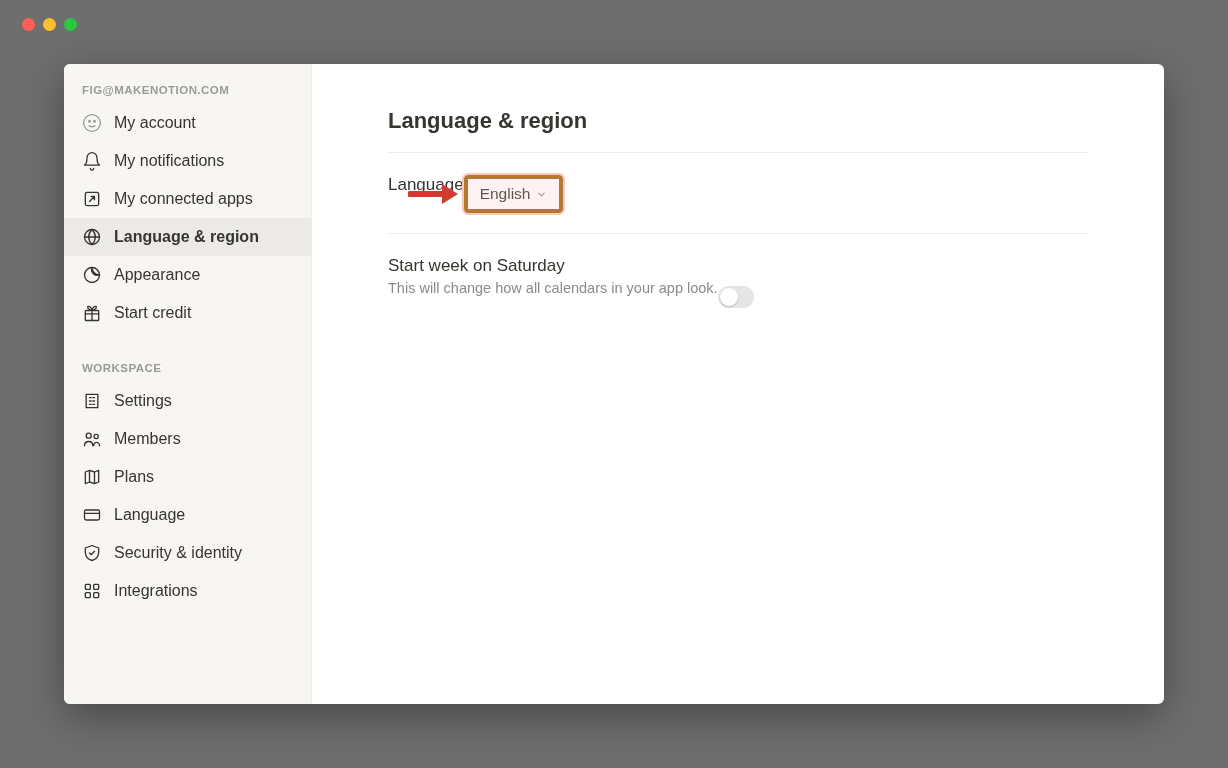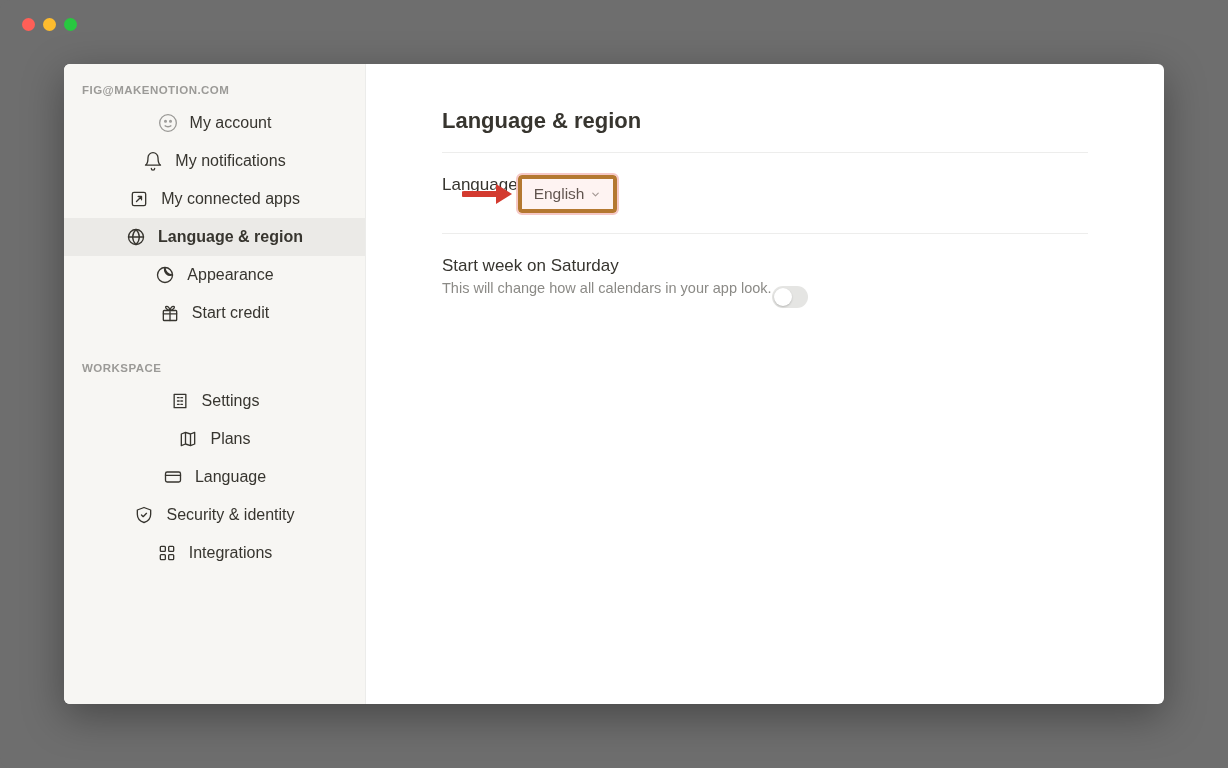--- a/index.html
+++ b/index.html
@@ -39,21 +39,21 @@
     bottom: 64px;
     background: #ffffff;
     border-radius: 6px;
     box-shadow: 0 12px 40px rgba(0,0,0,0.35);
     display: flex;
     overflow: hidden;
   }
 
   
   .sidebar {
-    width: 302px;
+    width: 248px;
     background: #f7f6f3;
     padding: 20px 0 0 0;
     border-right: 1px solid #ececea;
   }
   .sb-section-label {
     font-size: 11.5px;
     letter-spacing: 0.04em;
     color: #9b9a97;
     font-weight: 600;
     padding: 0 18px 8px 18px;
@@ -61,21 +61,20 @@
   }
   .sb-item {
     display: flex;
     align-items: center;
     gap: 12px;
     padding: 6px 18px;
     font-size: 16px;
     color: #37352f;
     cursor: pointer;
     line-height: 26px;
-    justify-content: center;
   }
   .sb-item.active {
     background: #ebeae7;
     font-weight: 600;
   }
   .sb-item .ic {
     width: 20px; height: 20px;
     display:flex;align-items:center;justify-content:center;
     color:#37352f;
     flex:0 0 20px;
@@ -236,20 +235,30 @@
       <div class="sb-item">
         <span class="ic">
           <svg width="20" height="20" viewBox="0 0 24 24" fill="none" stroke="#37352f" stroke-width="1.6" stroke-linecap="round" stroke-linejoin="round">
               <rect x="5" y="4" width="14" height="16"></rect>
               <path d="M9 8h2M13 8h2M9 12h2M13 12h2M9 16h2M13 16h2"></path>
             </svg>
         </span>
         <span>Settings</span>
       </div>
 
+      <div class="sb-item">
+        <span class="ic">
+          <svg width="20" height="20" viewBox="0 0 24 24" fill="none" stroke="#37352f" stroke-width="1.6" stroke-linecap="round" stroke-linejoin="round">
+              <circle cx="8" cy="8" r="3"></circle>
+              <circle cx="17" cy="9" r="2.5"></circle>
+              <path d="M3 20c0-3 2-5 5-5s5 2 5 5M14 20c0-2 1.5-4 3.5-4s3.5 2 3.5 4"></path>
+            </svg>
+        </span>
+        <span>Members</span>
+      </div>
 
       <div class="sb-item">
         <span class="ic">
           <svg width="20" height="20" viewBox="0 0 24 24" fill="none" stroke="#37352f" stroke-width="1.6" stroke-linecap="round" stroke-linejoin="round">
               <path d="M4 6l5-2 6 2 5-2v14l-5 2-6-2-5 2zM9 4v14M15 6v14"></path>
             </svg>
         </span>
         <span>Plans</span>
       </div>
 

